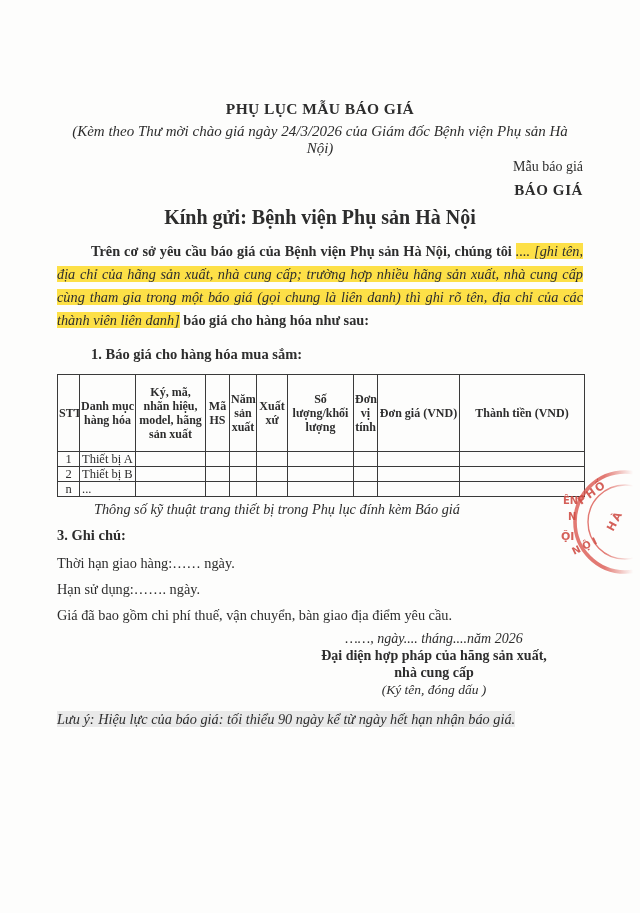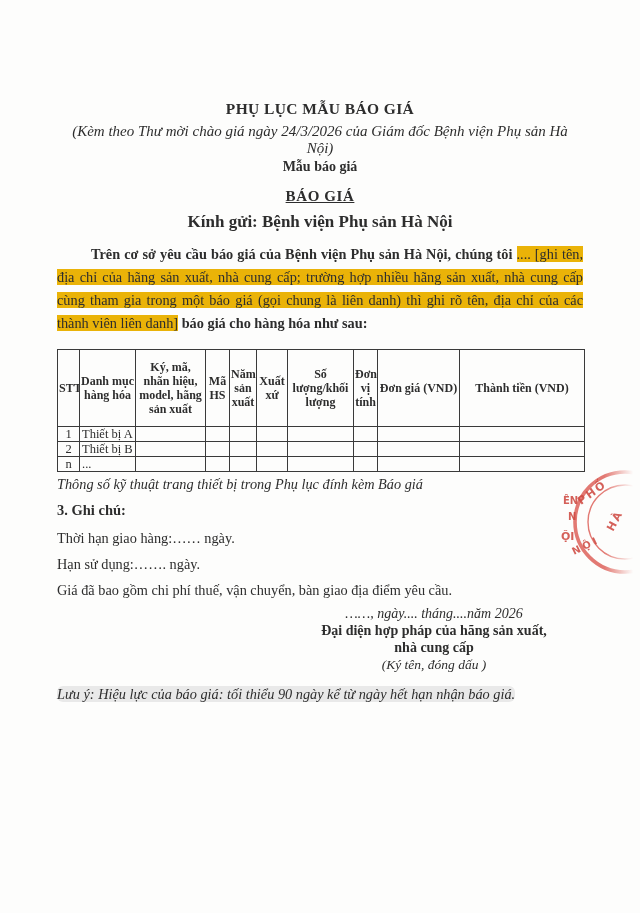--- a/index.html
+++ b/index.html
@@ -4,69 +4,70 @@
 <style>
   html,body{margin:0;padding:0;}
   body{width:640px;height:913px;background:#ffffff;overflow:hidden;}
   .doc{
     position:relative;width:640px;height:913px;background:#fdfdfc;
     font-family:"Liberation Serif","DejaVu Serif",serif;color:#2d2d2d;overflow:hidden;
   }
   .content{position:absolute;left:57px;top:0;width:526px;}
   .title{margin-top:100px;text-align:center;font-weight:bold;font-size:15.5px;letter-spacing:.4px;}
   .subtitle{margin-top:5px;text-align:center;font-style:italic;font-size:15px;}
-  .form-label{margin-top:2px;text-align:center;font-weight:bold;font-size:14px;}
-  .doc-title{margin-top:13px;text-align:center;font-weight:bold;font-size:15px;letter-spacing:.6px;text-decoration:underline;}
-  .recipient{margin-top:7px;text-align:center;font-weight:bold;font-size:17px;}
+  .form-label{margin-top:2px;text-align:right;font-weight:normal;font-size:14px;}
+  .doc-title{margin-top:7px;text-align:right;font-weight:bold;font-size:15px;letter-spacing:.6px;}
+  .recipient{margin-top:7px;text-align:center;font-weight:bold;font-size:20px;}
   .intro{margin-top:11px;font-size:14.3px;line-height:23px;text-align:justify;text-indent:34px;}
-  .italic-highlight{background:#eab308;}
+  .italic-highlight{font-style:italic;background:#fde047;}
   .normal{background:transparent;font-weight:bold;}
   .sec1-heading{margin-top:1px;padding-left:34px;font-weight:bold;font-size:14.5px;}
   table.quote{
     margin-top:11px;border-collapse:collapse;table-layout:fixed;width:527px;
   }
   table.quote th,table.quote td{
     border:1px solid #3a3a3a;overflow:hidden;
   }
   table.quote th{
     font-weight:bold;font-size:12px;text-align:center;vertical-align:middle;
     line-height:1.18;padding:1px 1px;height:74px;
   }
   table.quote td{
     font-size:12.5px;height:14px;line-height:14px;padding:0 2px;vertical-align:middle;
   }
   table.quote td.c-first{text-align:center;}
-  .table-note{margin-top:4px;font-style:italic;font-size:14.3px;}
+  .table-note{margin-top:4px;font-style:italic;font-size:14.3px;margin-left:37px;}
   .sec2-line{margin-top:8px;font-size:14.3px;}
   .sec2-line b{font-size:14.5px;}
   .sec3-heading{margin-top:9px;font-weight:bold;font-size:14.5px;}
   .note-lines{margin-top:6px;}
   .note-line{font-size:14.3px;line-height:26px;}
   .signature{width:290px;margin:2px 4px 0 auto;text-align:center;}
   .sig-date{font-style:italic;font-size:14px;line-height:17px;}
   .sig-title{font-weight:bold;font-size:14px;line-height:17px;}
   .sig-note{font-style:italic;font-size:13.5px;line-height:17px;}
   .footer-note{margin-top:13px;font-style:italic;font-size:14.3px;}
-  .hl{background:#e9e9e9;border-radius:6px;}
+  .hl{background:#e9e9e9;}
   .stamp-svg{position:absolute;left:530px;top:452px;pointer-events:none;}
 </style>
 </head>
 <body>
 
 <div class="doc">
   <div class="content">
 
     <div class="title">PHỤ LỤC MẪU BÁO GIÁ</div>
     <div class="subtitle">(Kèm theo Thư mời chào giá ngày 24/3/2026 của Giám đốc Bệnh viện Phụ sản Hà Nội)</div>
     <div class="form-label">Mẫu báo giá</div>
     <div class="doc-title">BÁO GIÁ</div>
     <div class="recipient">Kính gửi: Bệnh viện Phụ sản Hà Nội</div>
 
     <p class="intro" id="intro-paragraph"><span class="normal">Trên cơ sở yêu cầu báo giá của Bệnh viện Phụ sản Hà Nội, chúng tôi </span><span class="italic-highlight">.... [ghi tên, địa chỉ của hãng sản xuất, nhà cung cấp; trường hợp nhiều hãng sản xuất, nhà cung cấp cùng tham gia trong một báo giá (gọi chung là liên danh) thì ghi rõ tên, địa chỉ của các thành viên liên danh]</span><span class="normal"> báo giá cho hàng hóa như sau:</span></p>
 
+    <div class="sec1-heading">1. Báo giá cho hàng hóa mua sắm:</div>
 
     <table class="quote" id="qtable">
       <colgroup id="qcols">
           <col style="width: 22px;">
           <col style="width: 56px;">
           <col style="width: 70px;">
           <col style="width: 24px;">
           <col style="width: 27px;">
           <col style="width: 31px;">
           <col style="width: 66px;">

